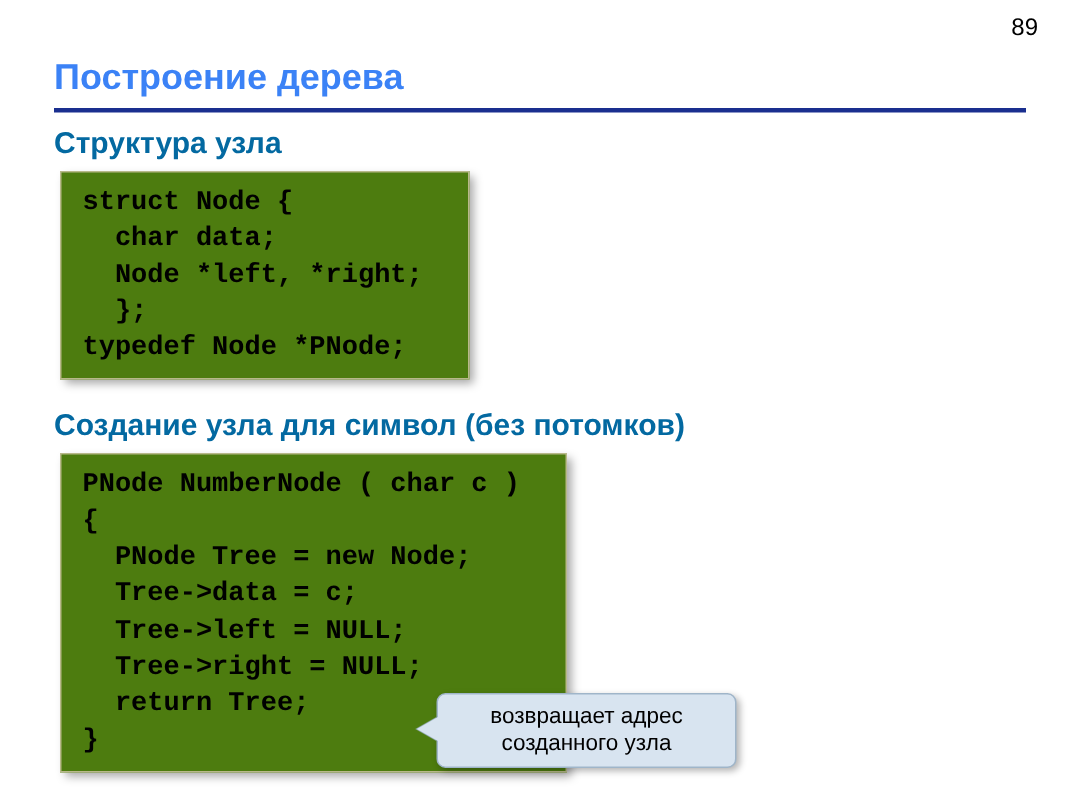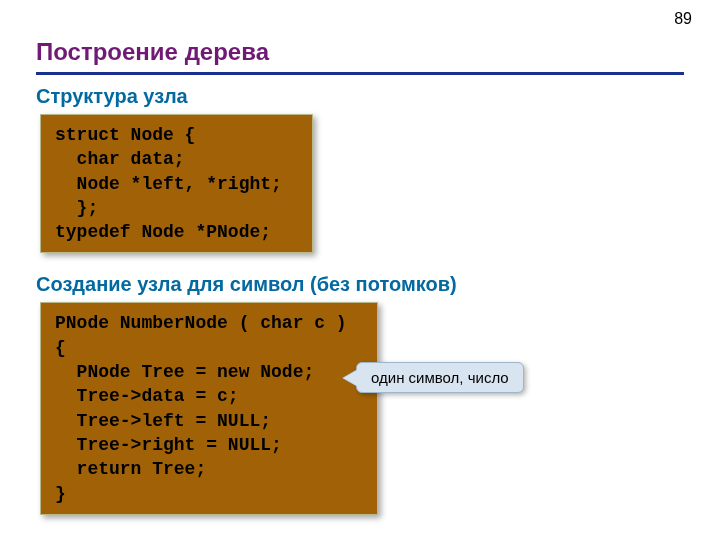--- a/index.html
+++ b/index.html
@@ -21,37 +21,37 @@
   .page-num {
     position: absolute;
     top: 10px;
     right: 28px;
     font-size: 16px;
     color: #000;
   }
   .title {
     font-size: 24px;
     font-weight: bold;
-    color: #701a75;
+    color: #3b82f6;
     margin: 20px 0 6px 0;
   }
   .hr {
     border: none;
     border-top: 3px solid #1a2f8f;
     margin: 0 0 10px 0;
   }
   .subhead {
     font-size: 20px;
     font-weight: bold;
     color: #0369a1;
     margin: 8px 0 6px 0;
   }
   .codebox {
     display: inline-block;
-    background: #a16207;
+    background: #4d7c0f;
     border: 1px solid #b8b88a;
     box-shadow: 3px 3px 6px rgba(0,0,0,0.35);
     padding: 8px 30px 8px 14px;
     margin: 0 0 12px 4px;
     position: relative;
   }
   .codebox pre {
     margin: 0;
     font-family: "Courier New", Courier, monospace;
     font-size: 18px;
@@ -141,19 +141,19 @@
       <pre>PNode NumberNode ( char c )
 {
   PNode Tree = new Node;
   Tree-&gt;data = c;
   Tree-&gt;left = NULL;
   Tree-&gt;right = NULL;
   return Tree;
 }</pre>
     </div>
 
-    <div class="callout c1">
-      <span>один символ, число</span>
+
+    <div class="callout c2 two-line">
+      <span>возвращает адрес созданного узла</span>
     </div>
-
   </div>
 
 </div>
 
 </body></html>

